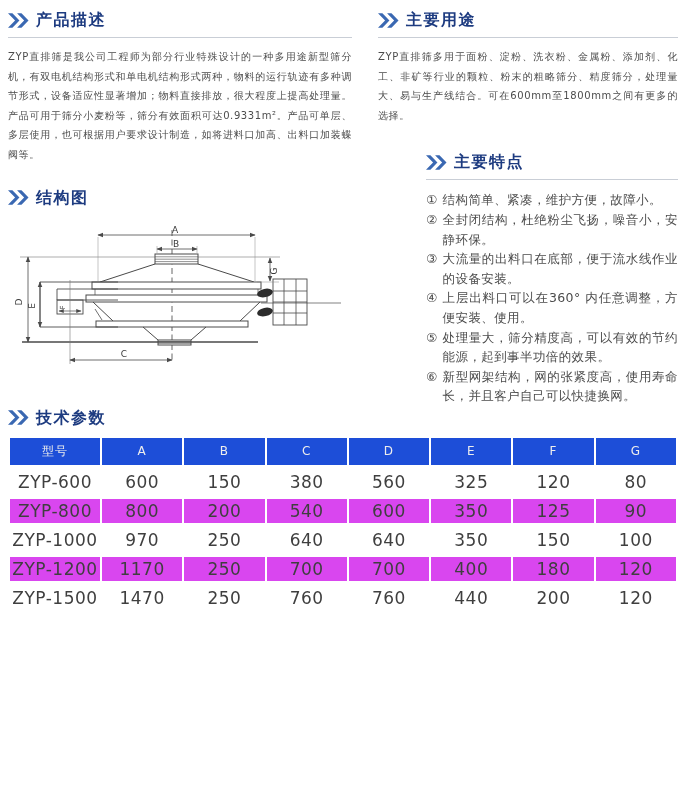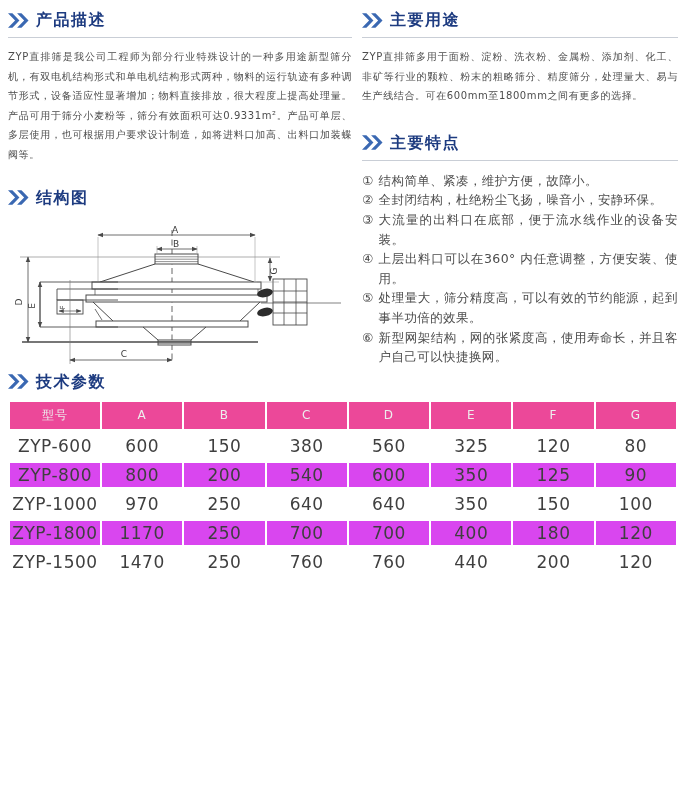--- a/index.html
+++ b/index.html
@@ -4,21 +4,21 @@
 <style>
   * { margin: 0; padding: 0; box-sizing: border-box; }
   html, body { background: #ffffff; }
   body {
     width: 686px; height: 800px;
     font-family: "DejaVu Sans", "Liberation Sans", sans-serif;
     color: #4c4c4c;
     overflow: hidden;
   }
   .page { padding: 8px 8px 0 8px; width: 686px; }
-  .top-row { display: flex; gap: 10px; align-items: flex-start; }
+  .top-row { display: flex; gap: 26px; align-items: flex-start; }
   .col-left  { width: 344px; flex: 0 0 344px; }
   .col-right { flex: 1; min-width: 0; }
 
   
   .sec-head { display: flex; align-items: center; gap: 7px; height: 24px; }
   .sec-head h2 {
     font-size: 16px; font-weight: bold; color: #1d3b80;
     letter-spacing: 1.5px; line-height: 1;
   }
   .chev { display: inline-flex; width: 21px; height: 15px; }
@@ -32,39 +32,39 @@
   }
 
   
   .sec-diagram { margin-top: 21px; }
   .diagram-wrap { margin-top: 12px; }
   .diagram-wrap svg { display: block; }
   .dim-label { font-size: 9px; fill: #3a3a3a; }
   .dim-label-sm { font-size: 7px; fill: #3a3a3a; }
 
   
-  .sec-features { margin-top: 25px; }
+  .sec-features { margin-top: 25px; margin-left: 48px; }
   .features-list { list-style: none; margin-top: 10px; }
   .features-list li {
     display: flex; gap: 5px;
     font-size: 12.5px; line-height: 19.6px;
     letter-spacing: 0.4px; text-align: justify;
     color: #4c4c4c;
   }
   .features-list .marker { flex: 0 0 auto; }
 
   
   .sec-params { margin-top: 0; }
   table.params {
     width: 100%; margin-top: 3px;
     border-collapse: separate; border-spacing: 2px 5px;
     table-layout: fixed;
   }
   table.params th {
-    background: #ec4899; color: #ededed;
+    background: #1d4ed8; color: #ededed;
     font-size: 12px; font-weight: normal;
     height: 27px; text-align: center; vertical-align: middle;
     letter-spacing: 1px;
   }
   table.params td {
     font-size: 17px; color: #3f3f3f;
     height: 24px; text-align: center; vertical-align: middle;
     letter-spacing: 0.5px;
   }
   table.params tr.stripe td { background: #d946ef; }
@@ -301,21 +301,21 @@
             <td>ZYP-1000</td>
             <td>970</td>
             <td>250</td>
             <td>640</td>
             <td>640</td>
             <td>350</td>
             <td>150</td>
             <td>100</td>
           </tr>
           <tr class="stripe">
-            <td>ZYP-1800</td>
+            <td>ZYP-1200</td>
             <td>1170</td>
             <td>250</td>
             <td>700</td>
             <td>700</td>
             <td>400</td>
             <td>180</td>
             <td>120</td>
           </tr>
           <tr>
             <td>ZYP-1500</td>

